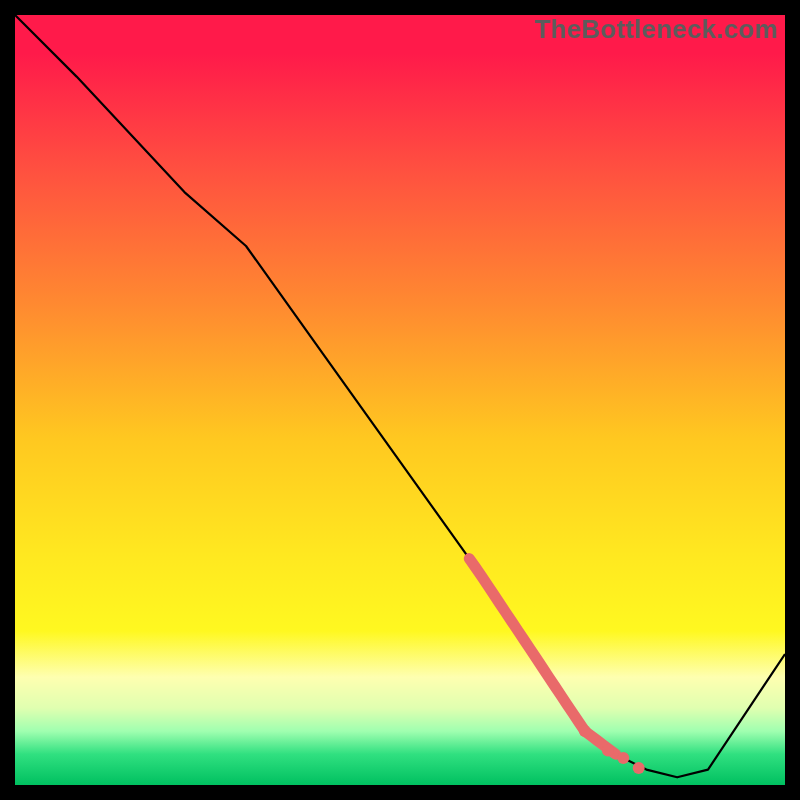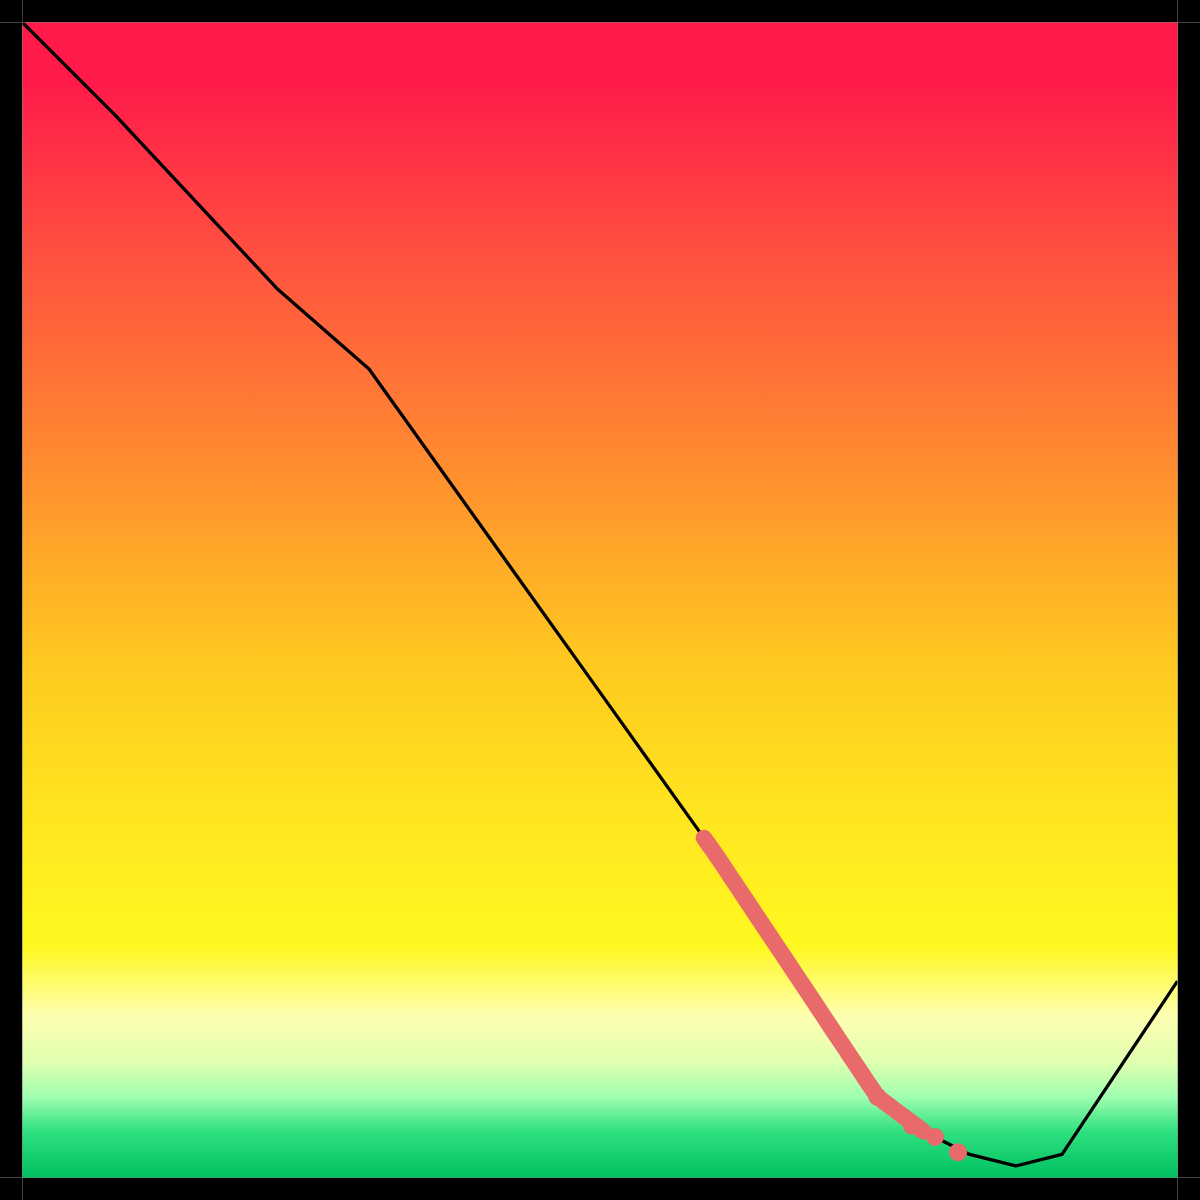--- a/index.html
+++ b/index.html
@@ -103,13 +103,14 @@
     <path id="curve-path" fill="none" stroke="#000000" stroke-width="2.2" stroke-linejoin="round" d="M0.0 0.0 L61.6 61.6 L169.4 177.1 L231.0 231.0 L308.0 338.8 L385.0 446.6 L462.0 554.4 L508.2 623.7 L539.0 669.9 L569.8 716.1 L600.6 739.2 L631.4 754.6 L662.2 762.3 L693.0 754.6 L770.0 639.1 "></path>
     <path id="highlight-path" fill="none" stroke="#e96a6a" stroke-width="11" stroke-linecap="round" d="M454.3 543.6 L460.4 552.2 L466.5 561.1 L472.6 570.3 L478.7 579.4 L484.8 588.6 L490.9 597.7 L497.0 606.9 L503.1 616.0 L509.2 625.1 L515.3 634.3 L521.4 643.4 L527.5 652.6 L533.5 661.7 L539.6 670.9 L545.7 680.0 L551.8 689.2 L557.9 698.3 L564.0 707.4 L570.1 716.3 L576.2 720.9 L582.3 725.5 L588.4 730.1 L594.5 734.6 L600.6 739.2 "></path>
     <g id="highlight-dots">
         <circle cx="569.8" cy="716.1" r="6" fill="#e96a6a"></circle>
         <circle cx="592.9" cy="735.4" r="6" fill="#e96a6a"></circle>
         <circle cx="608.3" cy="743.0" r="6" fill="#e96a6a"></circle>
         <circle cx="623.7" cy="753.1" r="6" fill="#e96a6a"></circle>
       </g>
   </svg>
 
+  <div class="watermark">TheBottleneck.com</div>
 </div>
 
 </body></html>

